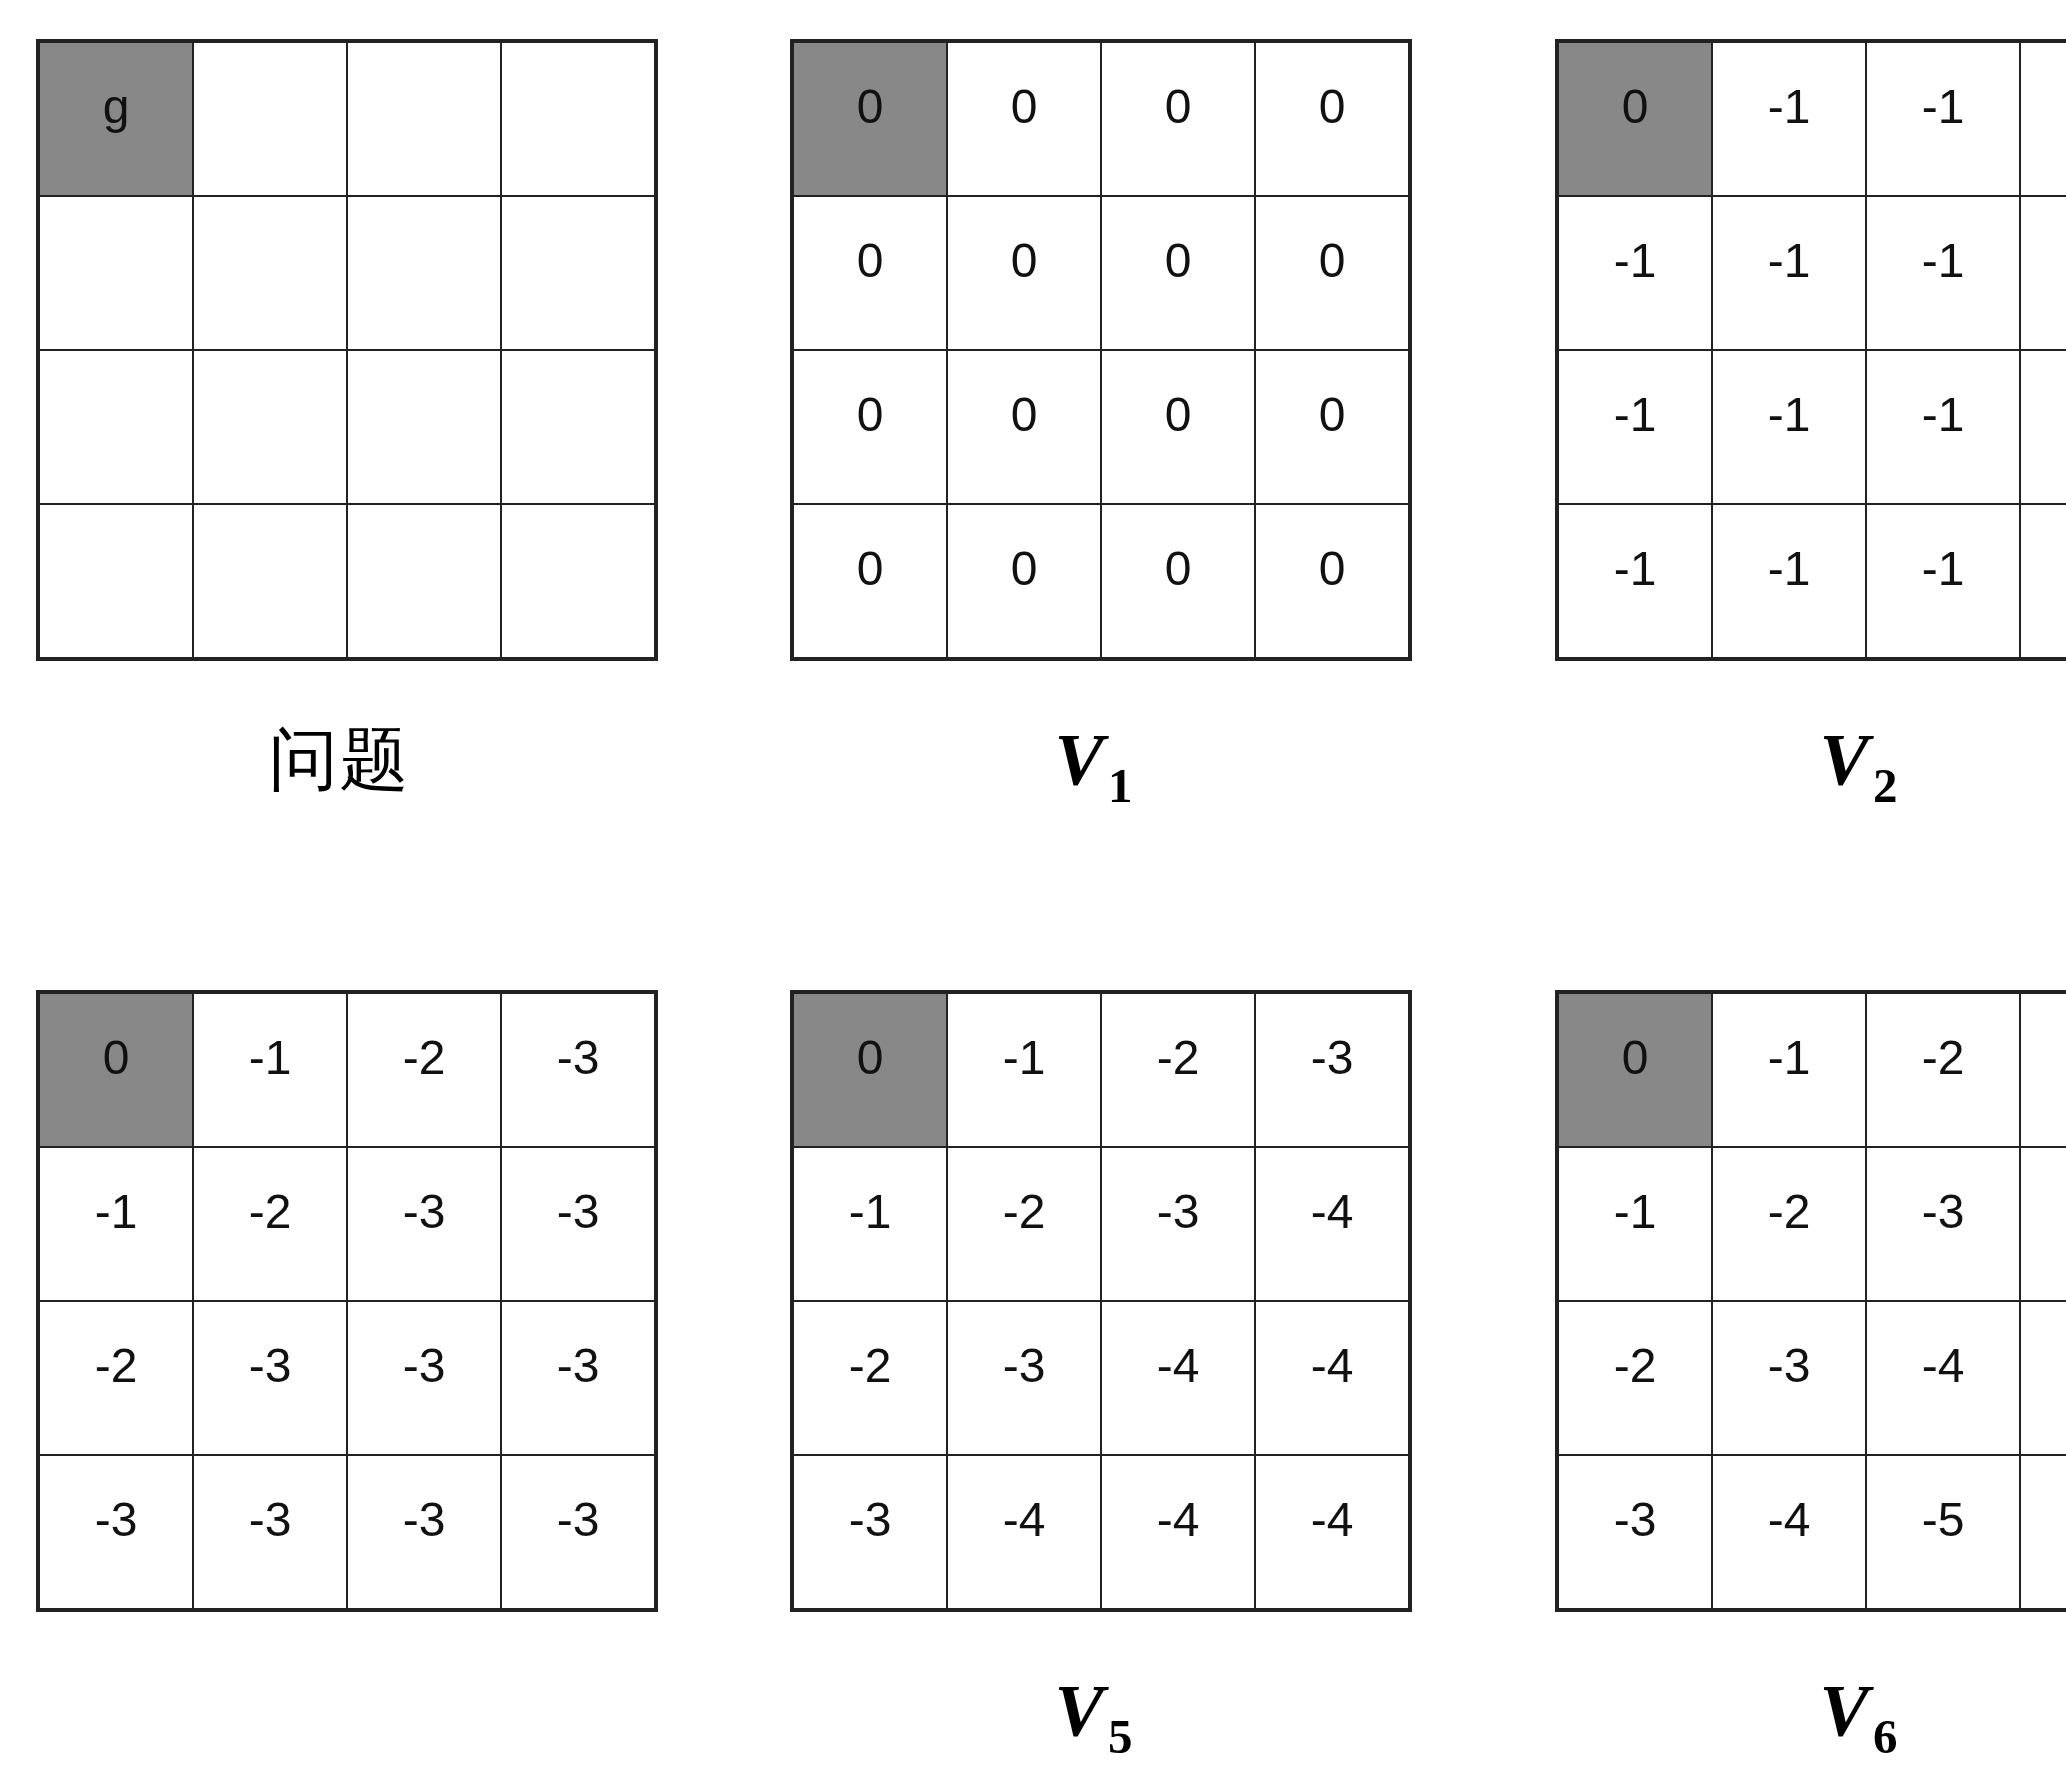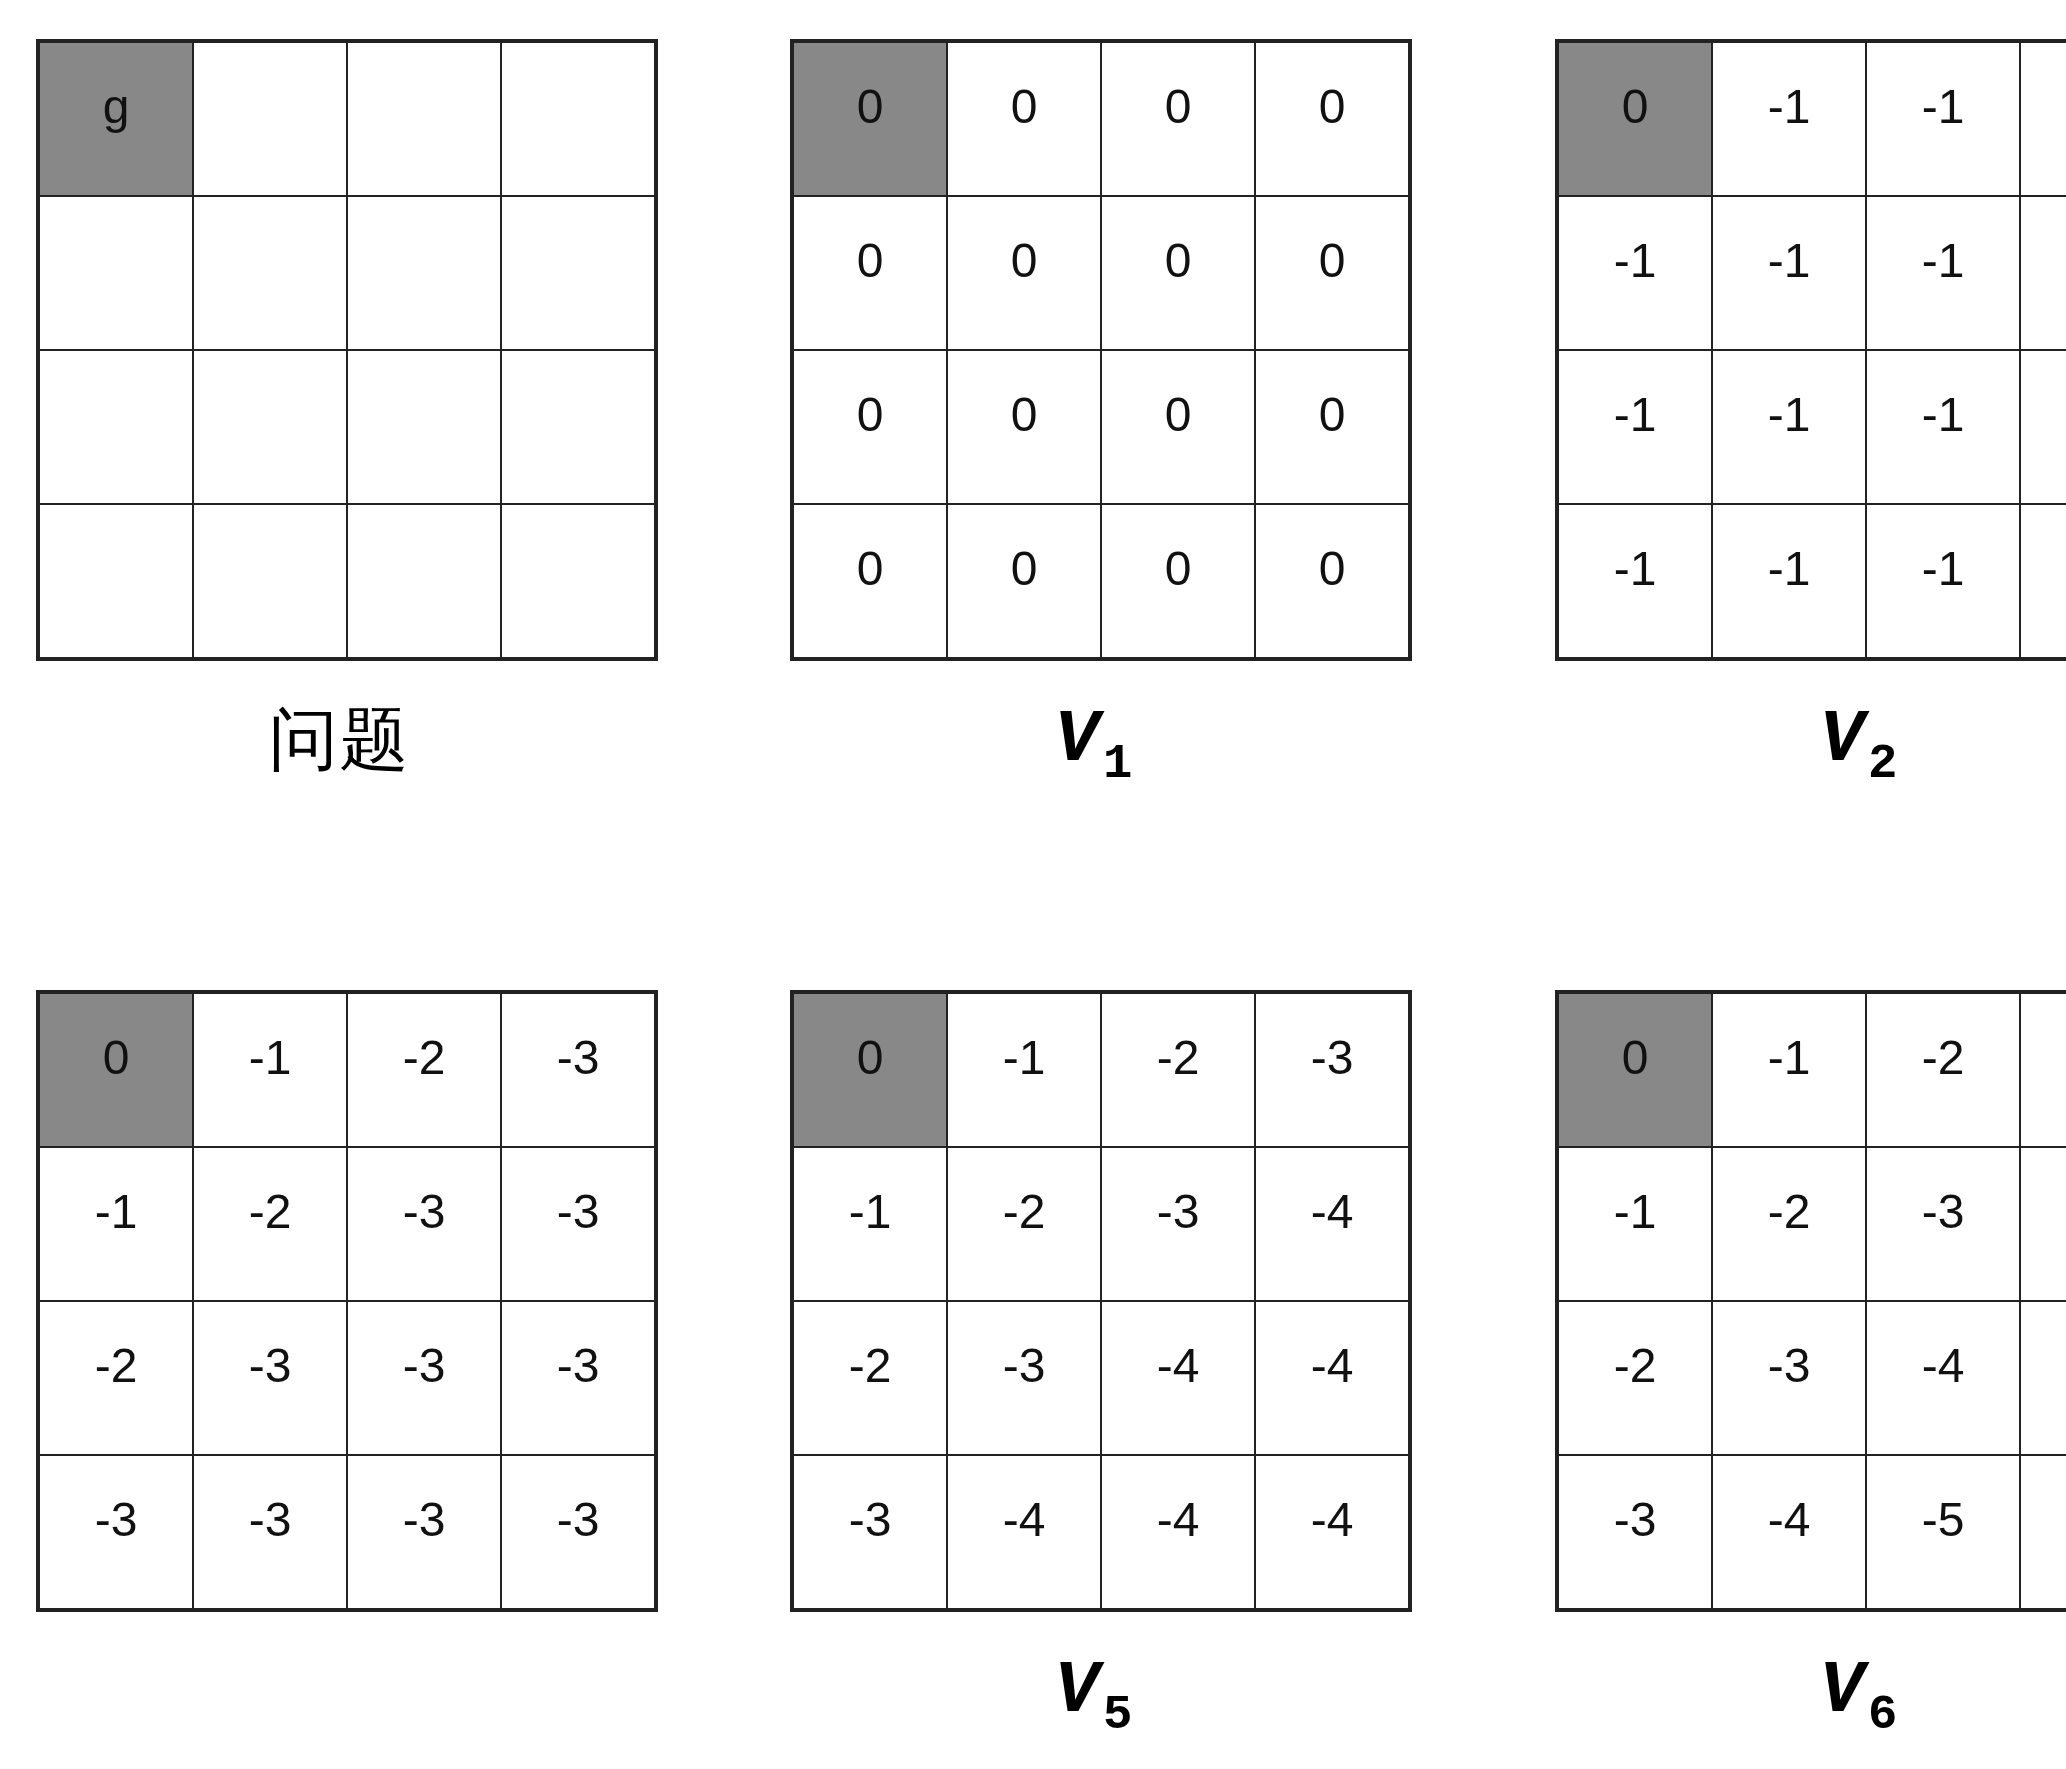--- a/index.html
+++ b/index.html
@@ -60,35 +60,35 @@
     padding-top: 40px;
     letter-spacing: -0.2px;
   }
   .grid td.shaded {
     background: #888888;
   }
 
   
   .caption {
     width: 607px;
-    margin-top: 32px;
+    margin-top: 52px;
     text-align: center;
     height: 95px;
     line-height: 95px;
     white-space: nowrap;
   }
   .caption.cjk {
     font-family: "Liberation Serif", "DejaVu Serif", serif;
     font-size: 69px;
     font-weight: 400;
     color: #000000;
     letter-spacing: 1.7px;
   }
   .caption.vlabel {
-    font-family: Liberation Mono, monospace;
+    font-family: Liberation Serif, serif;
     font-size: 74px;
     color: #000000;
   }
   .caption.vlabel .vsym {
     font-style: italic;
     font-weight: 700;
   }
   .caption.vlabel .vsub {
     font-style: normal;
     font-weight: 700;

